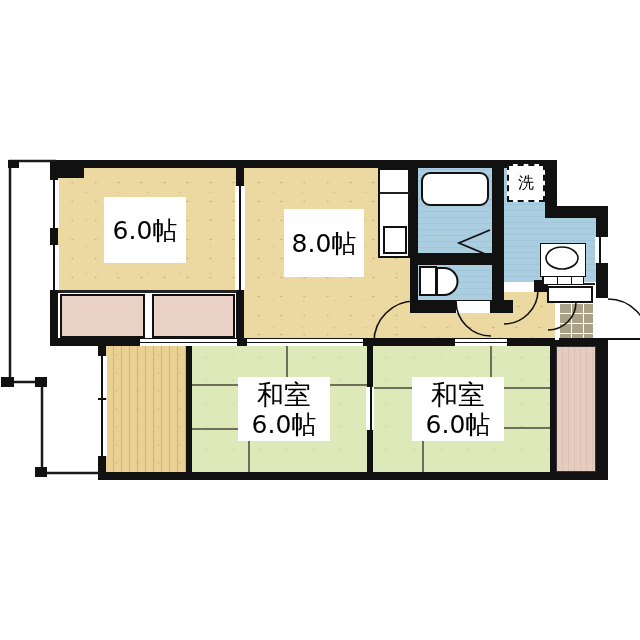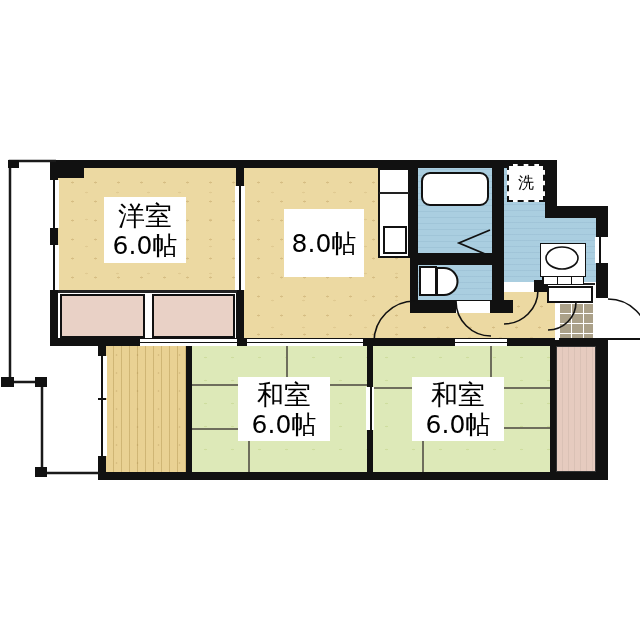--- a/index.html
+++ b/index.html
@@ -119,21 +119,20 @@
   </div>
   <div class="abs fix-white" style="left:378px;top:168px;width:32px;height:90px;"></div>
   <div class="abs thinline" style="left:379px;top:192px;width:30px;height:2px;z-index:6;"></div>
   <div class="abs fix-white" style="left:383px;top:226px;width:24px;height:28px;z-index:6;"></div>
   <div class="abs fix-white" style="left:419px;top:266px;width:18px;height:30px;"></div>
   <div class="abs fix-white" style="left:540px;top:243px;width:46px;height:34px;border-width:1.5px;"></div>
   <div class="abs drawers" style="left:542px;top:276px;width:42px;height:9px;"></div>
   <div class="abs fix-white" style="left:547px;top:286px;width:46px;height:17px;z-index:6;"></div>
 
   <div class="rlabel" style="left:104px;top:197px;width:82px;height:66px;">
-    <span class="l1">洋室</span>
     <span class="l2">6.0帖</span>
   </div>
   <div class="rlabel" style="left:284px;top:209px;width:80px;height:68px;">
     <span class="l2">8.0帖</span>
   </div>
   <div class="rlabel" style="left:238px;top:377px;width:92px;height:64px;">
     <span class="l1">和室</span>
     <span class="l2">6.0帖</span>
   </div>
   <div class="rlabel" style="left:412px;top:377px;width:92px;height:64px;">

